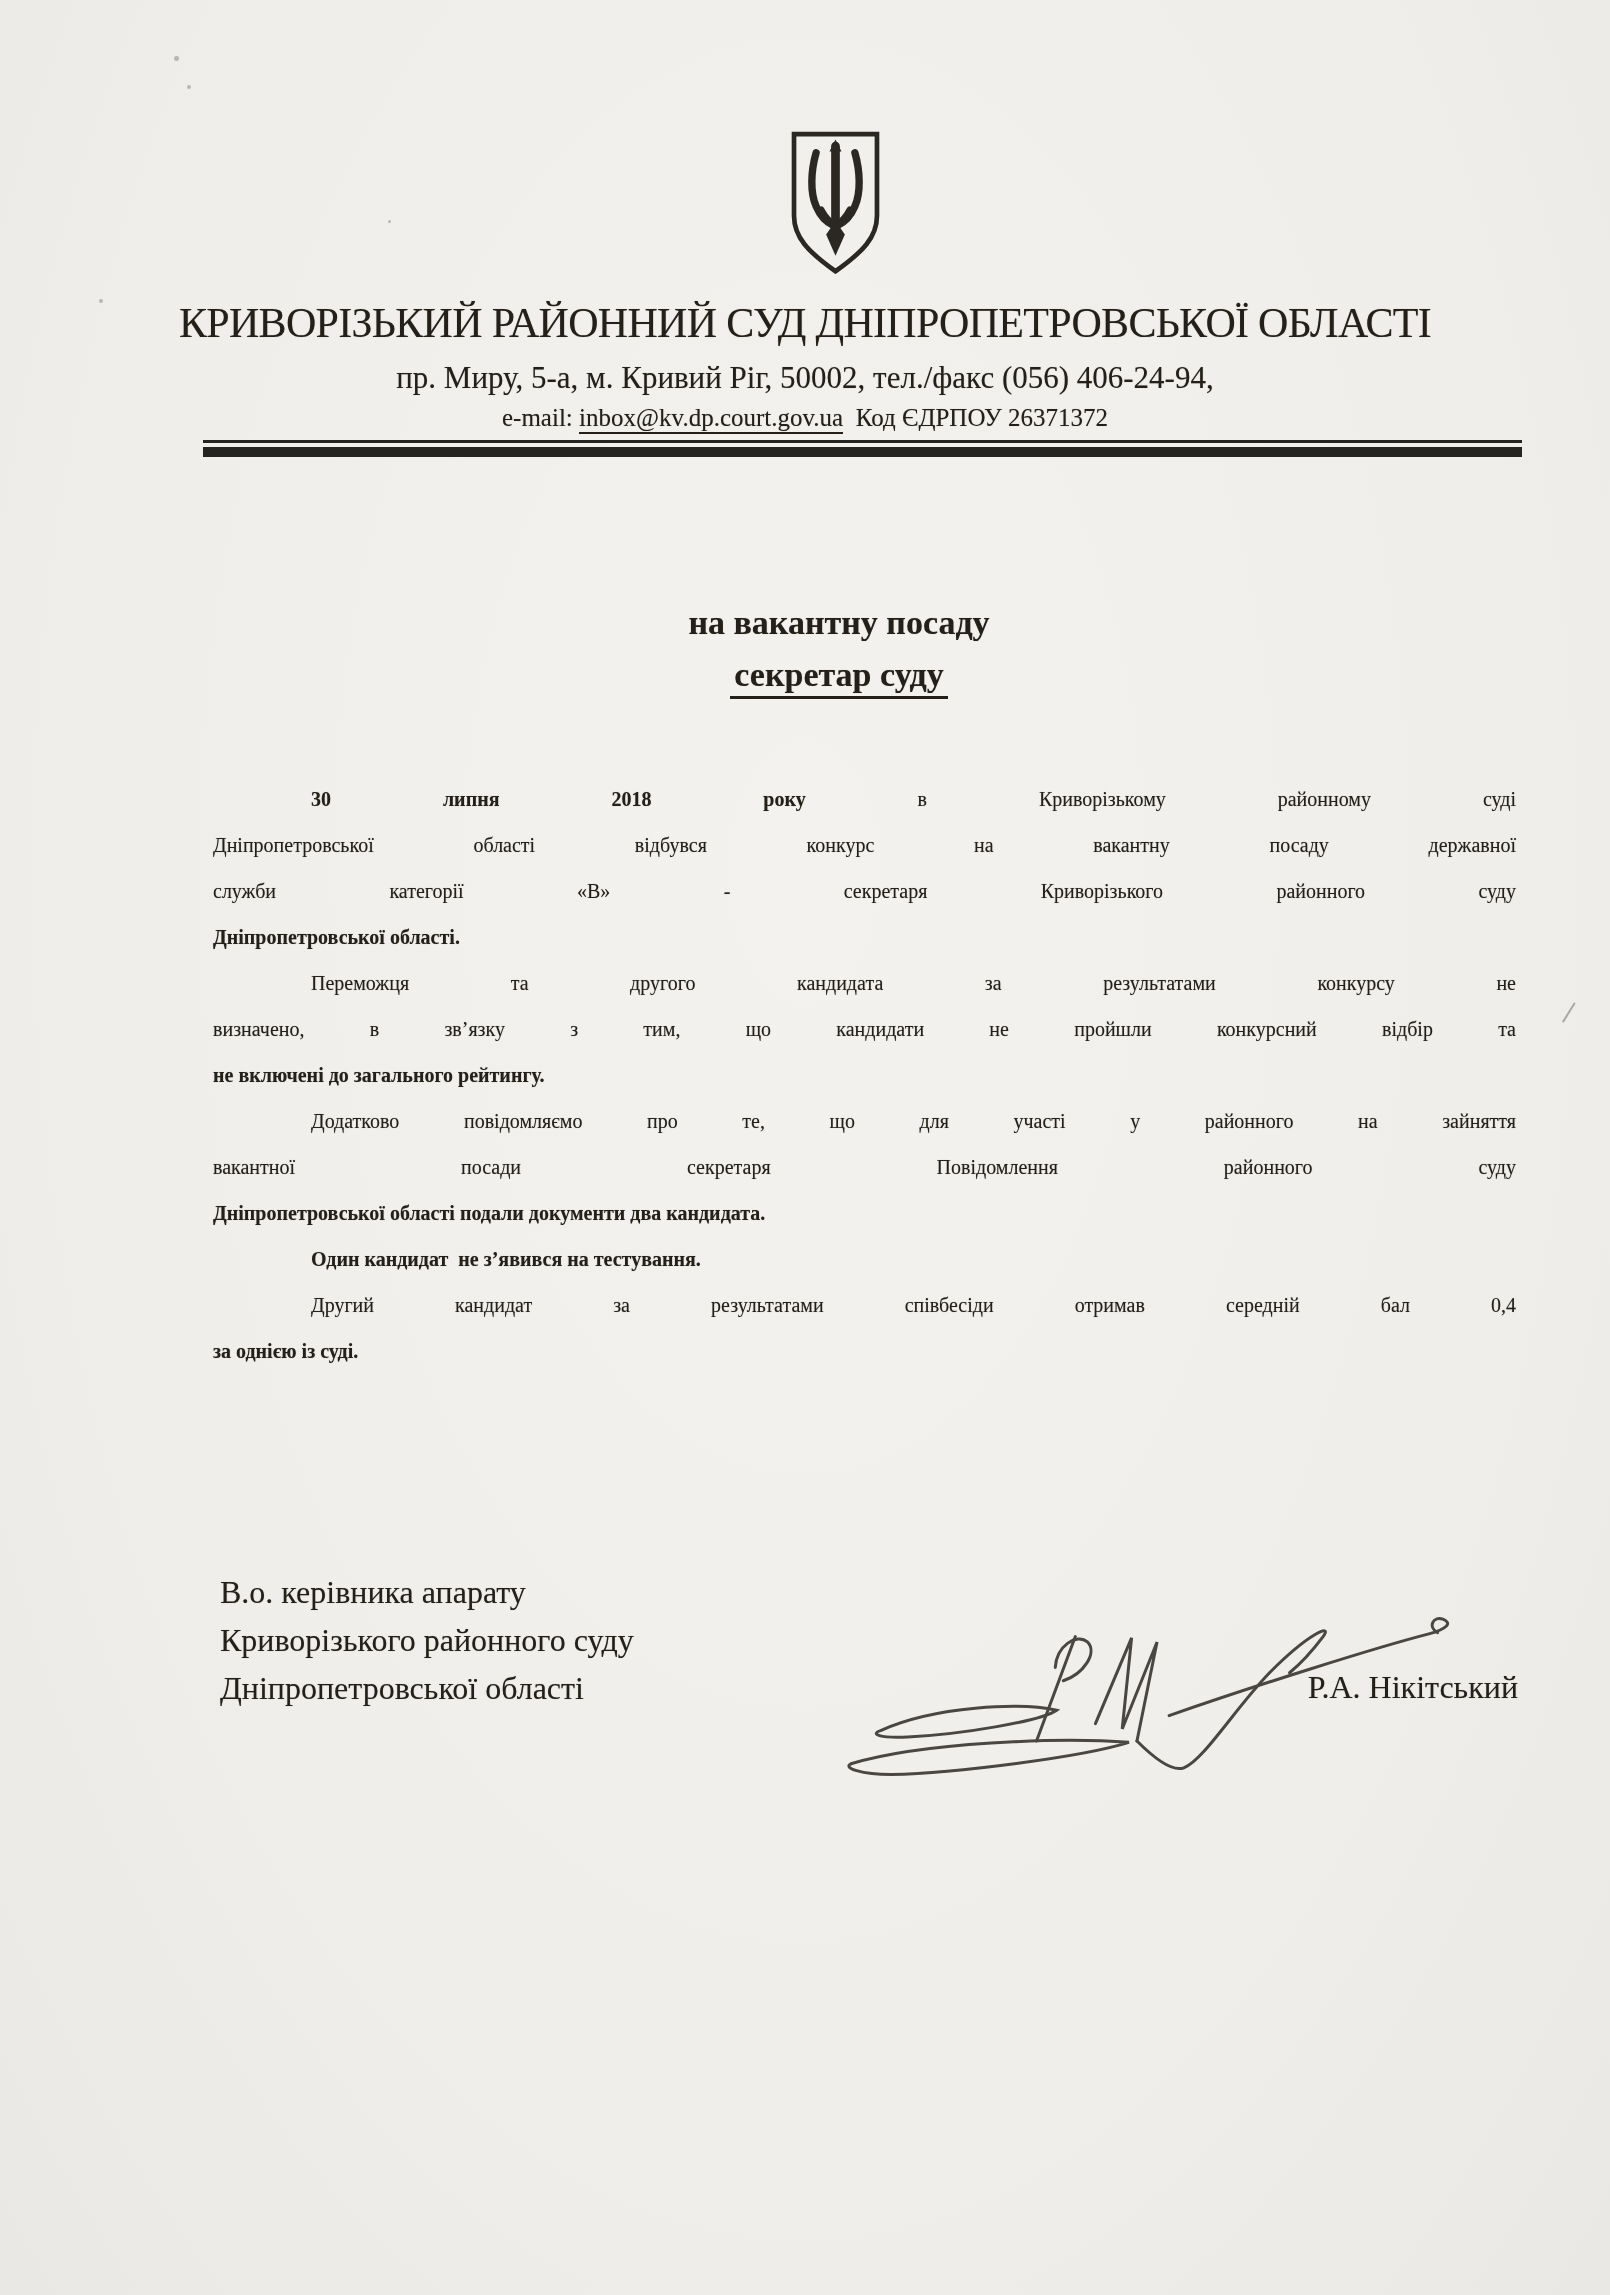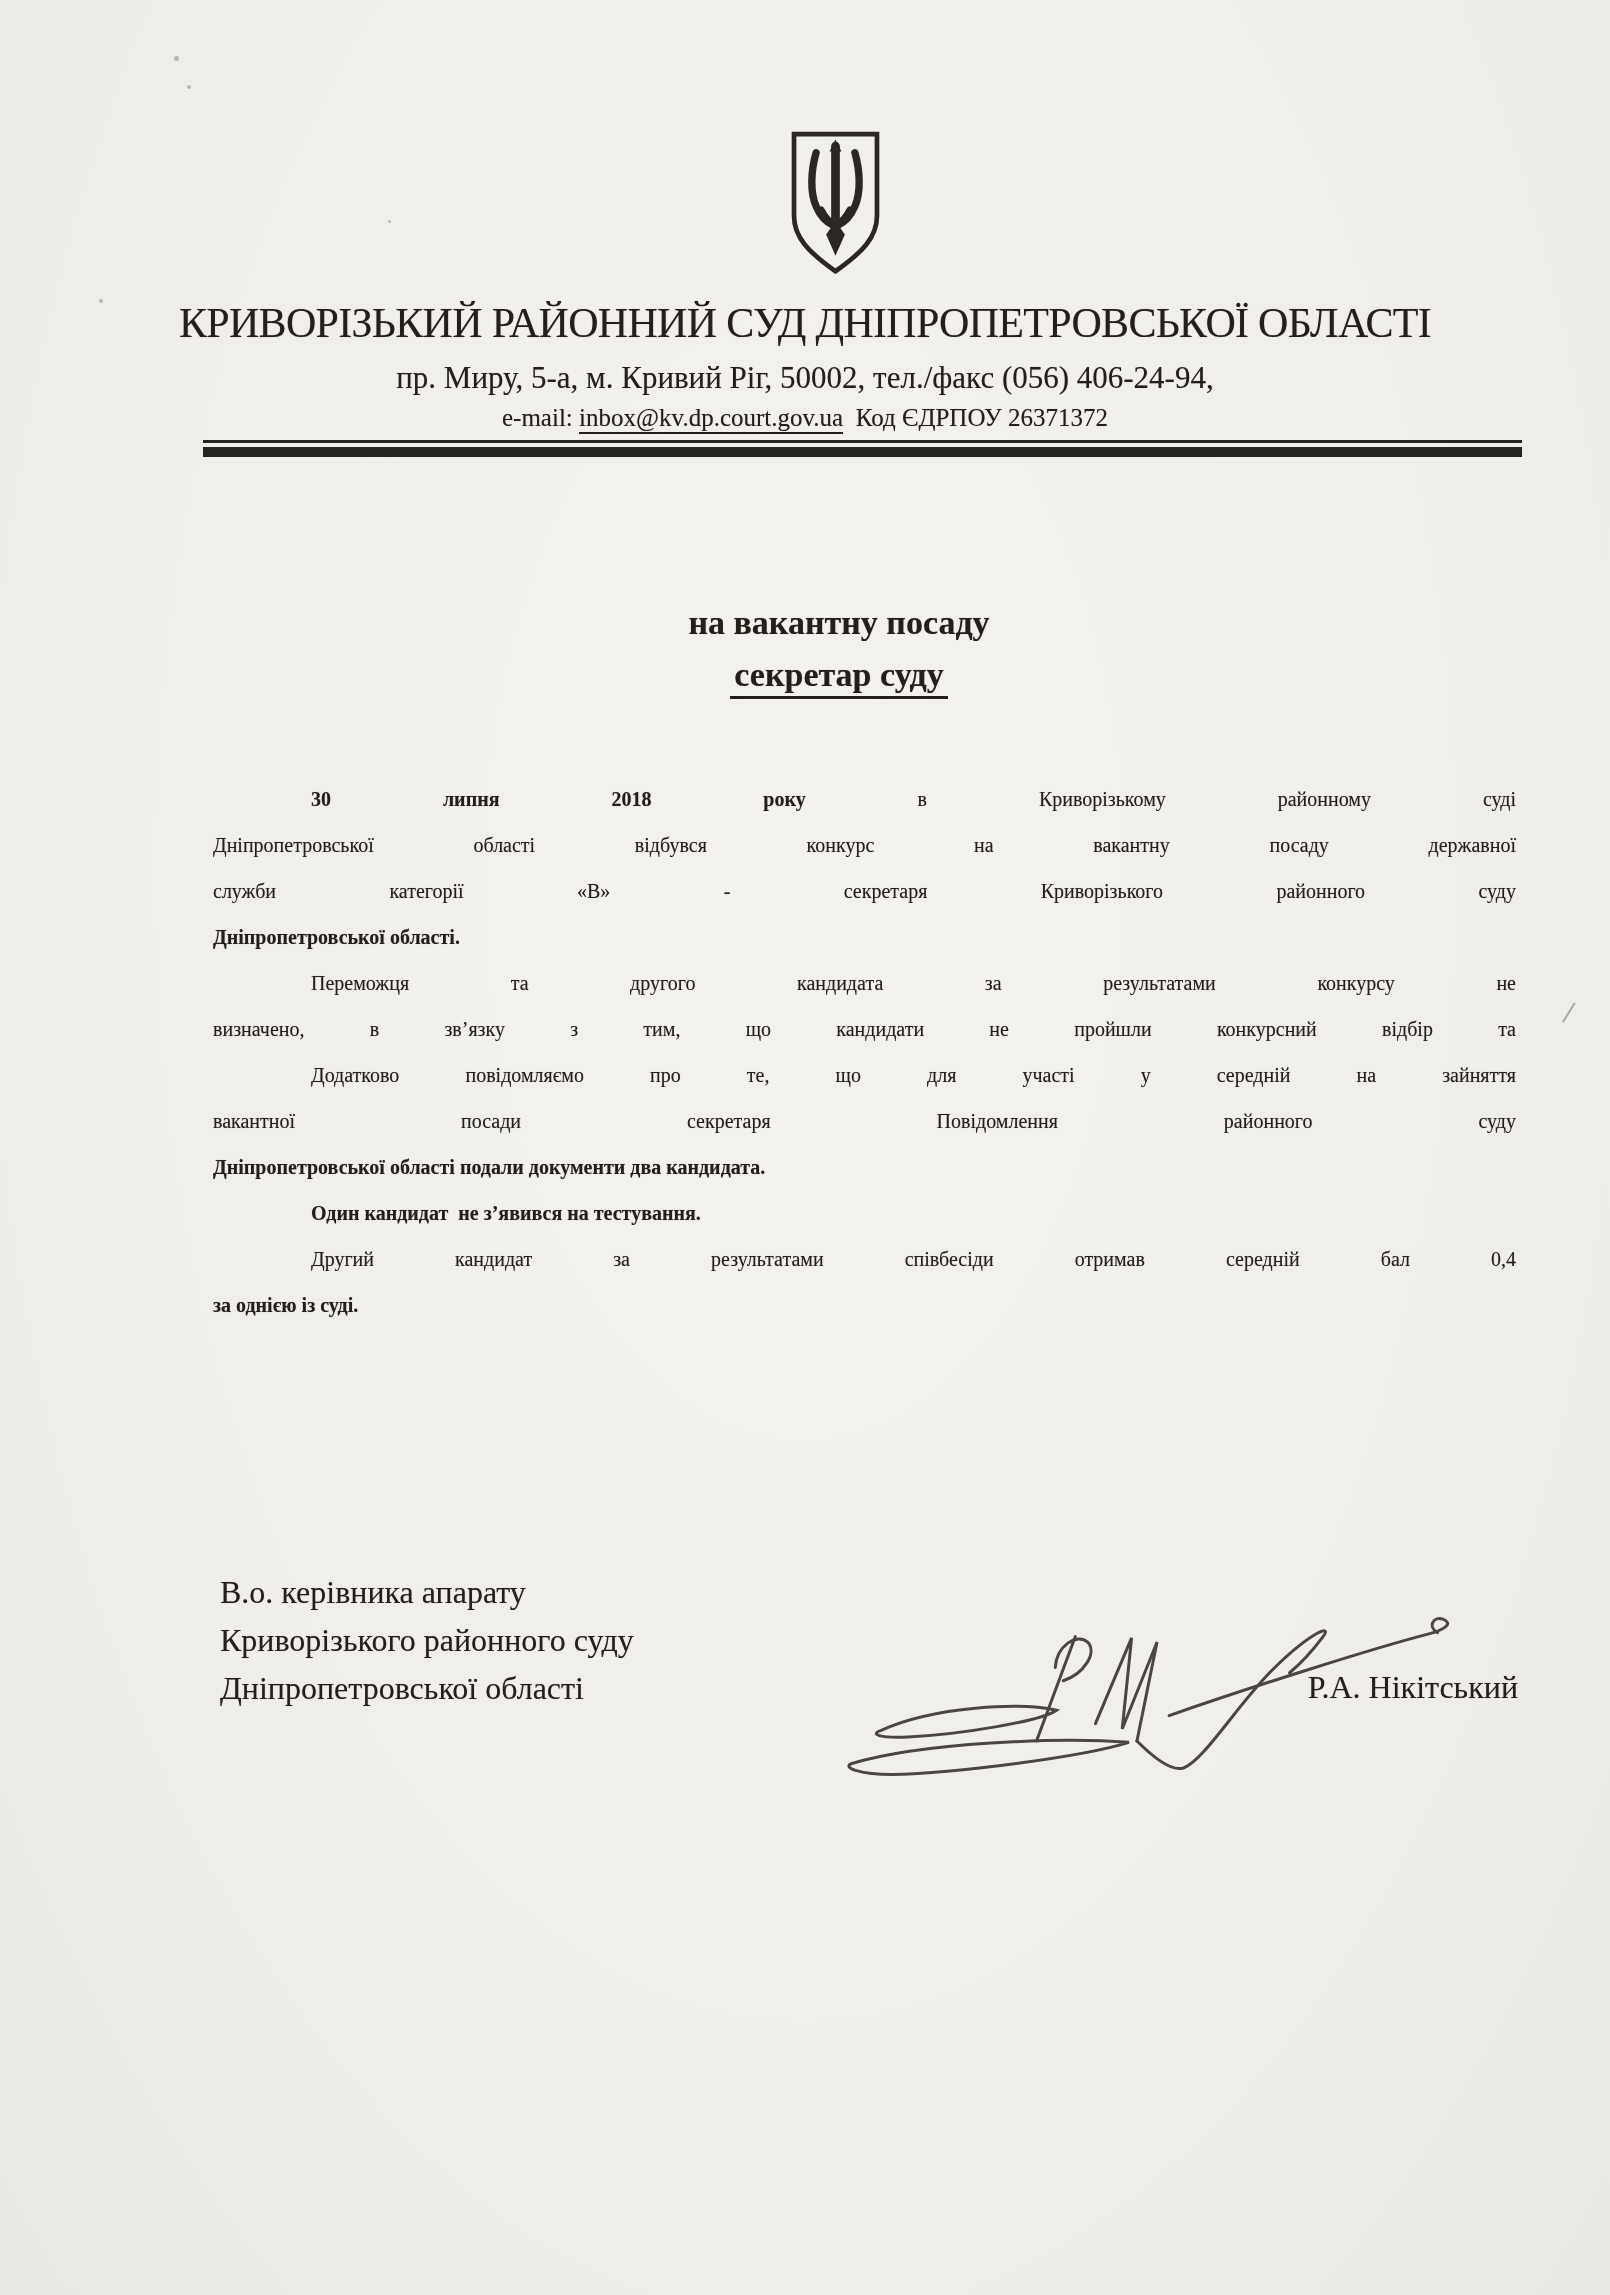--- a/index.html
+++ b/index.html
@@ -82,21 +82,22 @@
   <div><span class="title-underline">секретар суду</span></div>
 </div>
 
 <div class="letter-body ink">
     <div class="bline just indent"><b>30 липня 2018 року</b><span> в Криворізькому районному суді</span></div>
     <div class="bline just"><span>Дніпропетровської області відбувся конкурс на вакантну посаду державної</span></div>
     <div class="bline just"><span>служби категорії «В» - секретаря Криворізького районного суду</span></div>
     <div class="bline last"><span>Дніпропетровської області.</span></div>
     <div class="bline just indent"><span>Переможця та другого кандидата за результатами конкурсу не</span></div>
     <div class="bline just"><span>визначено,  в зв’язку з  тим, що кандидати не пройшли конкурсний відбір та</span></div>
-    <div class="bline just indent"><span>Додатково повідомляємо про те, що для участі у середній на зайняття</span></div>
+    <div class="bline last"><span>не включені до загального рейтингу.</span></div>
+    <div class="bline just indent"><span>Додатково повідомляємо про те, що для участі у районного на зайняття</span></div>
     <div class="bline just"><span>вакантної посади секретаря Повідомлення районного суду</span></div>
     <div class="bline last"><span>Дніпропетровської області подали документи два кандидата.</span></div>
     <div class="bline last indent"><span>Один кандидат  не з’явився на тестування.</span></div>
     <div class="bline just indent"><span>Другий кандидат за результатами співбесіди отримав середній бал 0,4</span></div>
     <div class="bline last"><span>за однією із суді.</span></div>
   </div>
 
 <div class="signoff-block ink">
     <div>В.о. керівника апарату</div>
     <div>Криворізького районного суду</div>

